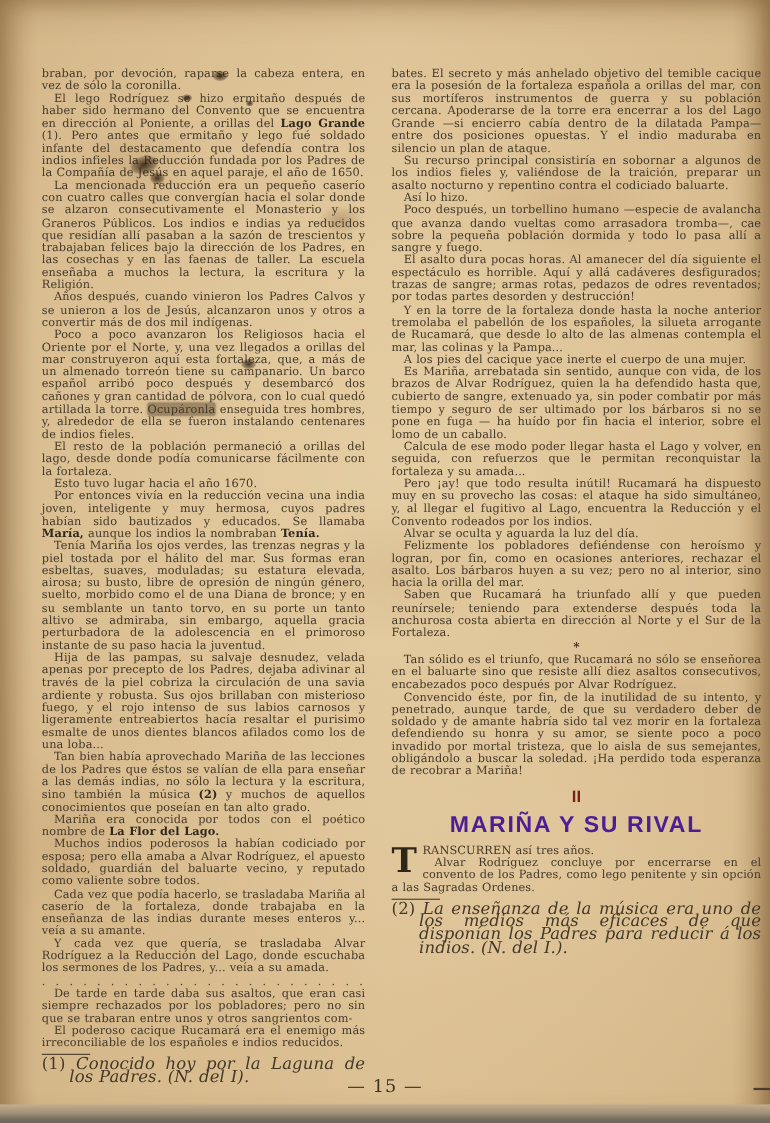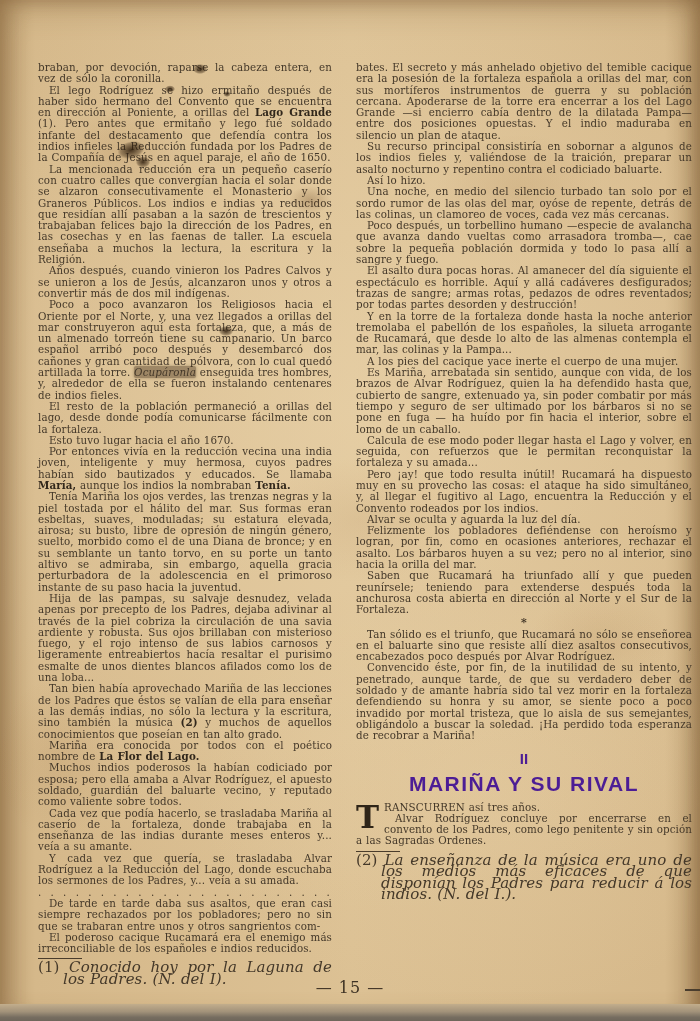--- a/index.html
+++ b/index.html
@@ -50,30 +50,30 @@
     position:absolute;top:34px;left:38px;width:654px;
     display:grid;grid-template-columns:294px 336px;column-gap:24px;
     color:#443829;
     margin-top:28px;
   }
   .col{min-width:0;}
   p{margin:0;text-align:justify;font-size:10.3px;line-height:11.3px;
     letter-spacing:0.1px;word-spacing:0.4px;}
   p.indent{text-indent:11px;}
   b{font-weight:bold;color:#31271b;}
-  .smear{background:rgba(52,33,16,0.38);border-radius:2px;box-shadow:0 0 3px rgba(52,33,16,0.35);font-style:italic;}
+  .smear{background:rgba(52,33,16,0.38);border-radius:2px;box-shadow:0 0 3px rgba(52,33,16,0.35);}
   .dots-sep{overflow:hidden;white-space:nowrap;text-align:left;
     font-size:10.3px;line-height:11.3px;letter-spacing:3px;color:#4a3d2c;}
   .asterisk-sep{text-align:center;font-size:11px;line-height:13px;font-weight:bold;color:#3c3022;}
   .fn-rule{width:44px;border:0;border-top:1.3px solid #4a3c2b;margin:4px 0 3px 0;}
   .footnote{font-style:italic;font-size:15px;line-height:11.6px;
     padding-left:25px;text-indent:-25px;text-align:justify;}
   .footnote .fn-num{font-style:normal;}
   .chapter-number{text-align:center;font-weight:bold;font-size:15px;
-    line-height:16px;margin:9px 0 5px 0;color:#4c1d95;font-family:"Liberation Sans",sans-serif;}
+    line-height:16px;margin:9px 0 5px 0;color:#7f1d1d;font-family:"Liberation Sans",sans-serif;}
   .chapter-title{text-align:center;font-weight:bold;font-size:21px;line-height:23px;
     letter-spacing:1.5px;margin:0 0 7px 0;color:#4c1d95;font-family:"Liberation Sans",sans-serif;}
   .dropcap-block{position:relative;}
   .dropcap{float:left;font-weight:bold;font-size:31px;line-height:26px;
     padding:2px 5px 0 0;color:#2f2518;}
   .page-number{
     position:absolute;left:0;right:0;bottom:24px;text-align:center;
     font-size:16px;color:#3e3224;letter-spacing:1px;
   }
 </style>
@@ -105,21 +105,20 @@
     <p class="indent">De tarde en tarde daba sus asaltos, que eran casi siempre rechazados por los pobladores; pero no sin que se trabaran entre unos y otros sangrientos com-</p>
     <p class="indent">El poderoso cacique Rucamará era el enemigo más irreconciliable de los españoles e indios reducidos.</p>
     <hr class="fn-rule">
     <p class="footnote"><span class="fn-num">(1)</span> <span>Conocido hoy por la Laguna de los Padres. (N. del I).</span></p>
   </div>
 
   <div class="col">
     <p>bates. El secreto y más anhelado objetivo del temible cacique era la posesión de la fortaleza española a orillas del mar, con sus mortíferos instrumentos de guerra y su población cercana. Apoderarse de la torre era encerrar a los del Lago Grande —si encierro cabía dentro de la dilatada Pampa— entre dos posiciones opuestas. Y el indio maduraba en silencio un plan de ataque.</p>
     <p class="indent">Su recurso principal consistiría en sobornar a algunos de los indios fieles y, valiéndose de la traición, preparar un asalto nocturno y repentino contra el codiciado baluarte.</p>
     <p class="indent">Así lo hizo.</p>
-    <p class="indent">Una noche, en medio del silencio turbado tan solo por el sordo rumor de las olas del mar, oyóse de repente, detrás de las colinas, un clamoreo de voces, cada vez más cercanas.</p>
     <p class="indent">Poco después, un torbellino humano —especie de avalancha que avanza dando vueltas como arrasadora tromba—, cae sobre la pequeña población dormida y todo lo pasa allí a sangre y fuego.</p>
     <p class="indent">El asalto dura pocas horas. Al amanecer del día siguiente el espectáculo es horrible. Aquí y allá cadáveres desfigurados; trazas de sangre; armas rotas, pedazos de odres reventados; por todas partes desorden y destrucción!</p>
     <p class="indent">Y en la torre de la fortaleza donde hasta la noche anterior tremolaba el pabellón de los españoles, la silueta arrogante de Rucamará, que desde lo alto de las almenas contempla el mar, las colinas y la Pampa...</p>
     <p class="indent">A los pies del cacique yace inerte el cuerpo de una mujer.</p>
     <p class="indent">Es Mariña, arrebatada sin sentido, aunque con vida, de los brazos de Alvar Rodríguez, quien la ha defendido hasta que, cubierto de sangre, extenuado ya, sin poder combatir por más tiempo y seguro de ser ultimado por los bárbaros si no se pone en fuga — ha huído por fin hacia el interior, sobre el lomo de un caballo.</p>
     <p class="indent">Calcula de ese modo poder llegar hasta el Lago y volver, en seguida, con refuerzos que le permitan reconquistar la fortaleza y su amada...</p>
     <p class="indent">Pero ¡ay! que todo resulta inútil! Rucamará ha dispuesto muy en su provecho las cosas: el ataque ha sido simultáneo, y, al llegar el fugitivo al Lago, encuentra la Reducción y el Convento rodeados por los indios.</p>
     <p class="indent">Alvar se oculta y aguarda la luz del día.</p>
     <p class="indent">Felizmente los pobladores defiéndense con heroísmo y logran, por fin, como en ocasiones anteriores, rechazar el asalto. Los bárbaros huyen a su vez; pero no al interior, sino hacia la orilla del mar.</p>
     <p class="indent">Saben que Rucamará ha triunfado allí y que pueden reunírsele; teniendo para extenderse después toda la anchurosa costa abierta en dirección al Norte y el Sur de la Fortaleza.</p>

